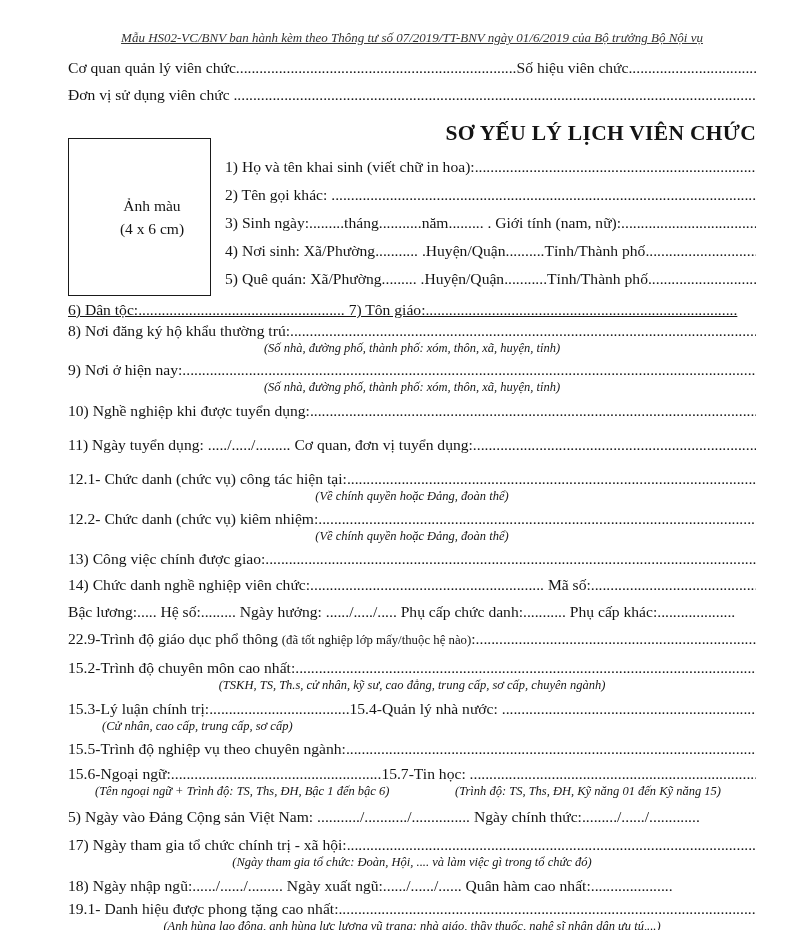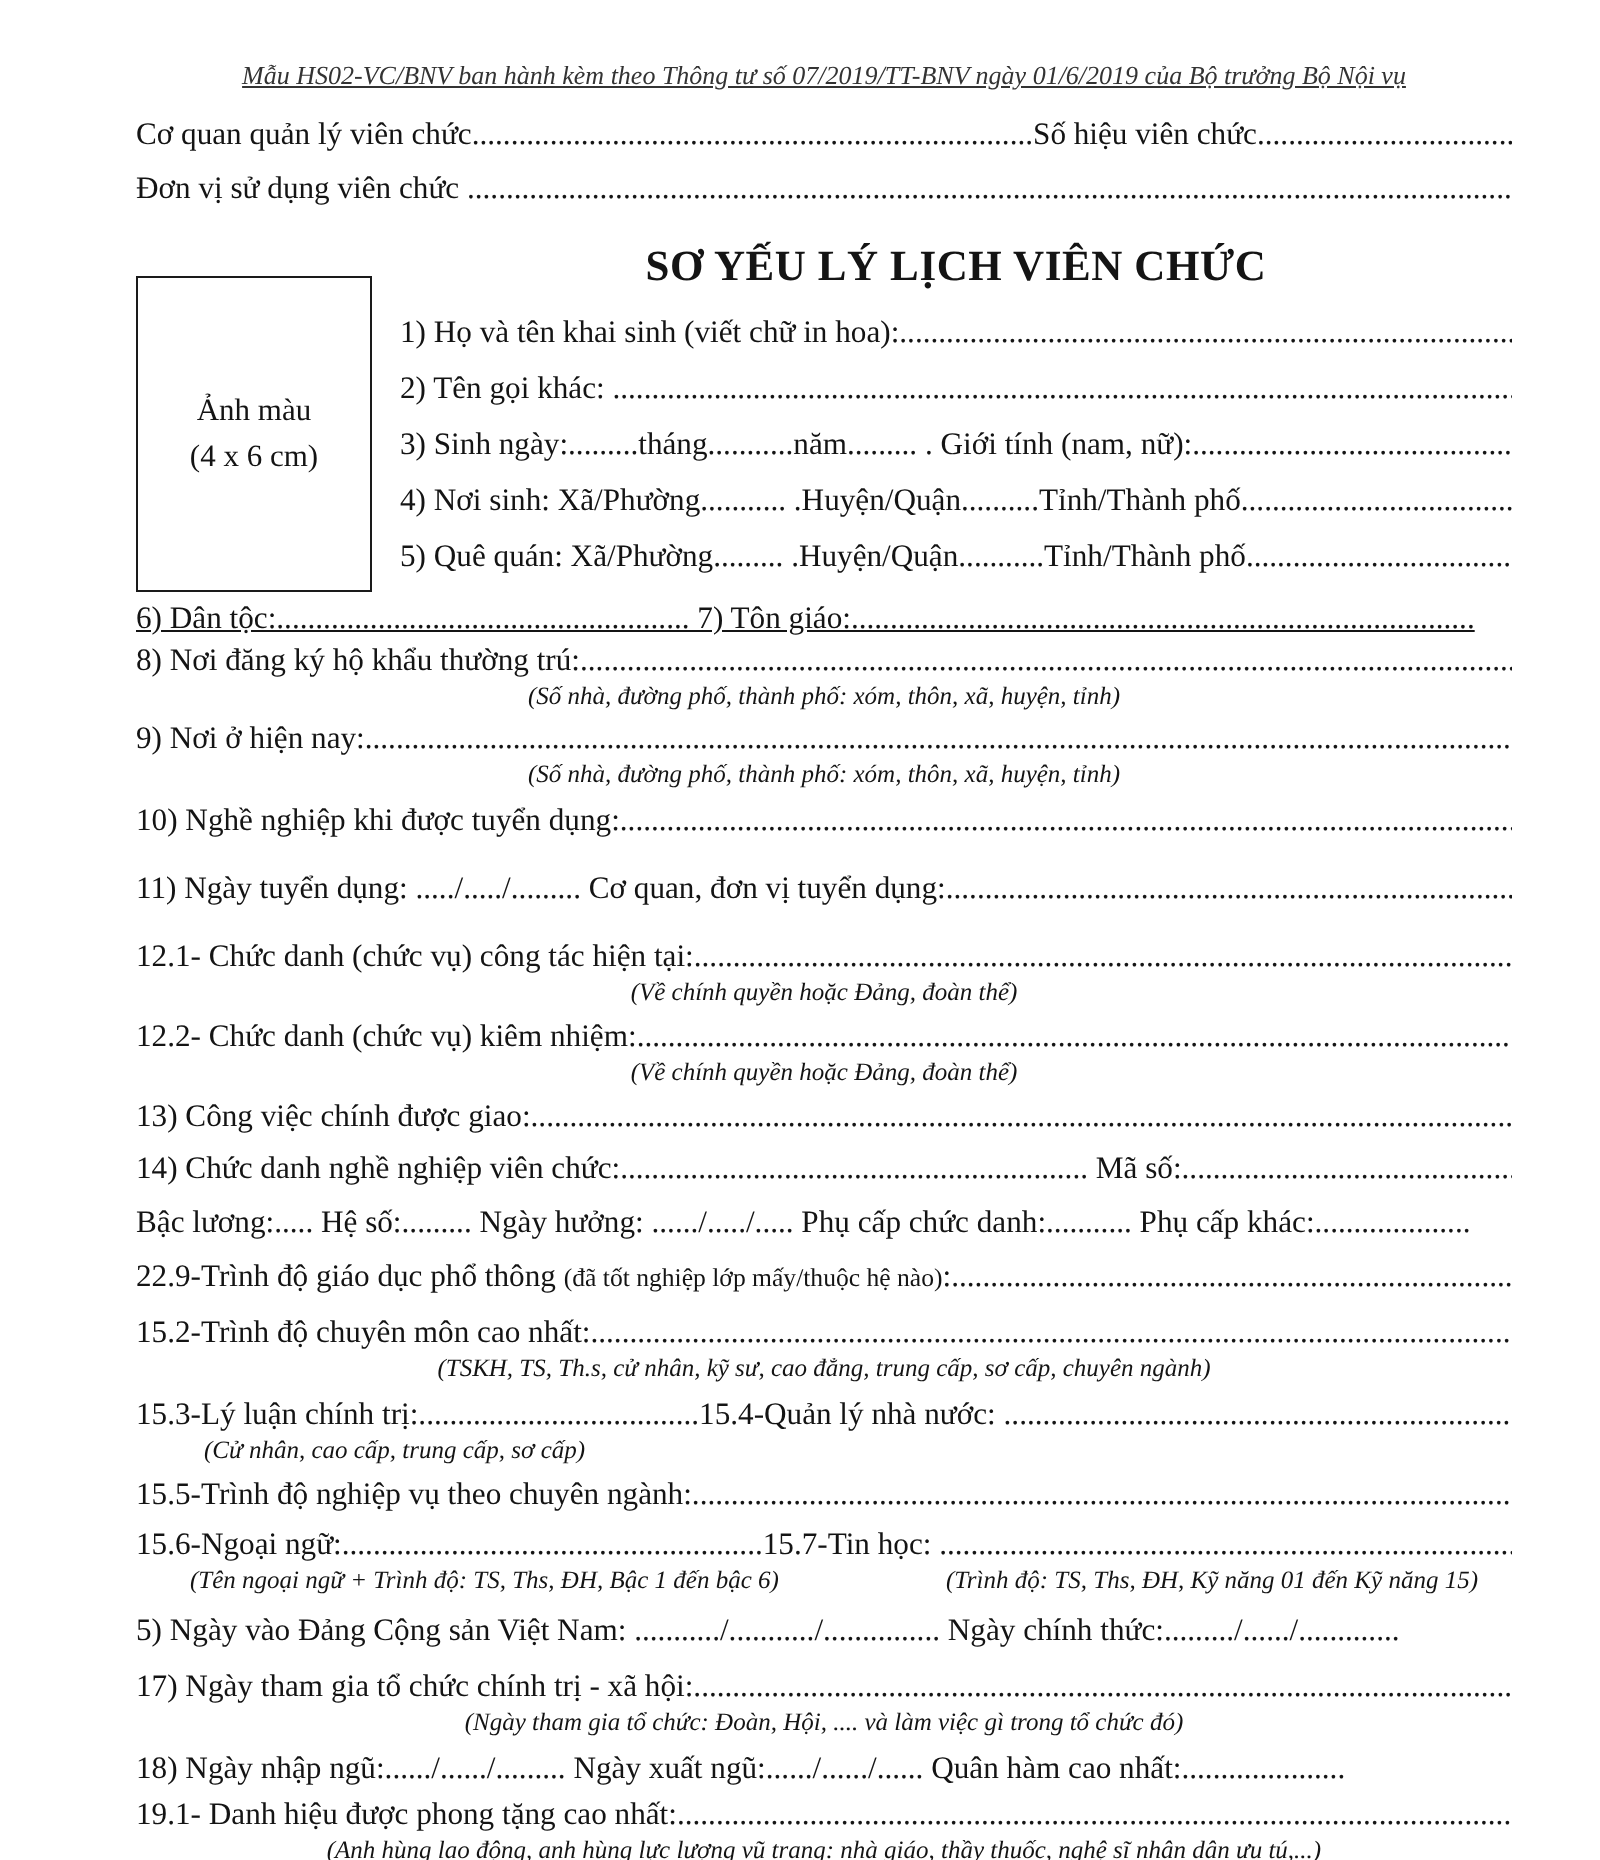--- a/index.html
+++ b/index.html
@@ -15,43 +15,43 @@
     color:#333;
   }
   .line {
     font-size:15.6px; line-height:19px; white-space:nowrap; overflow:hidden;
   }
   .top-section { display:flex; gap:14px; margin-top:10px; }
   .photo-box {
     width:116px; height:156px; border:1.5px solid #1a1a1a; margin-top:24px;
     flex-shrink:0; display:flex; flex-direction:column;
     align-items:center; justify-content:center;
-    font-size:15.5px; line-height:23px; text-align:center;
+    font-size:15.5px; line-height:23px; text-align:center;padding-left:25px;
   }
   .top-right { flex:1; min-width:0; }
   .title {
     font-weight:bold; font-size:21.5px; line-height:30px;
-    text-align:center; margin-top:4px; white-space:nowrap; overflow:hidden;
+    text-align:right; margin-top:4px; white-space:nowrap; overflow:hidden;
     letter-spacing:0.3px;
   }
   .item { margin-top:9px; }
   .item:first-of-type { margin-top:14px; }
   .note-center {
     text-align:center; font-style:italic; font-size:12.5px; line-height:17px;
     white-space:nowrap; overflow:hidden;
   }
   .note-row {
     position:relative; font-style:italic; font-size:12.5px; line-height:17px;
     white-space:nowrap; overflow:hidden;
   }
   .note-row .n2 { position:absolute; top:0; }
   .row-1534 .n1 { margin-left:34px; display:inline-block; }
   .row-1534 .n2 { left:240px; }
   .row-1567 .n1 { margin-left:27px; display:inline-block; }
-  .row-1567 .n2 { left:405px;font-family:Liberation Serif, serif; }
+  .row-1567 .n2 { left:387px;font-family:Liberation Serif, serif; }
   .inline-note { font-size:12.8px; }
 </style>
 </head>
 <body>
 
 <div class="page">
 
   <div class="issuance">Mẫu HS02-VC/BNV ban hành kèm theo Thông tư số 07/2019/TT-BNV ngày 01/6/2019 của Bộ trưởng Bộ Nội vụ</div>
 
   <div class="line" style="margin-top:12px;">Cơ quan quản lý viên chức........................................................................Số hiệu viên chức.............................................</div>

